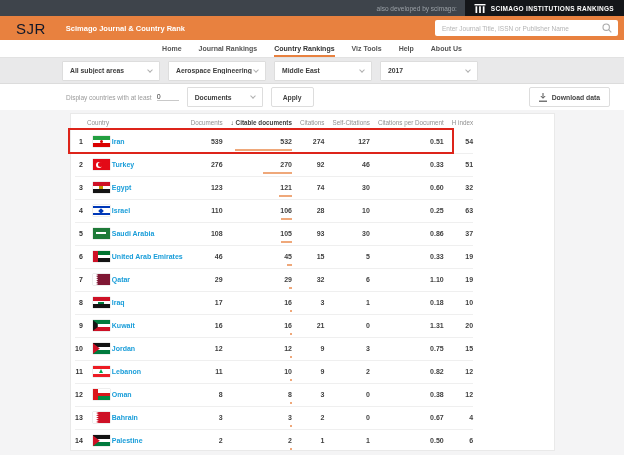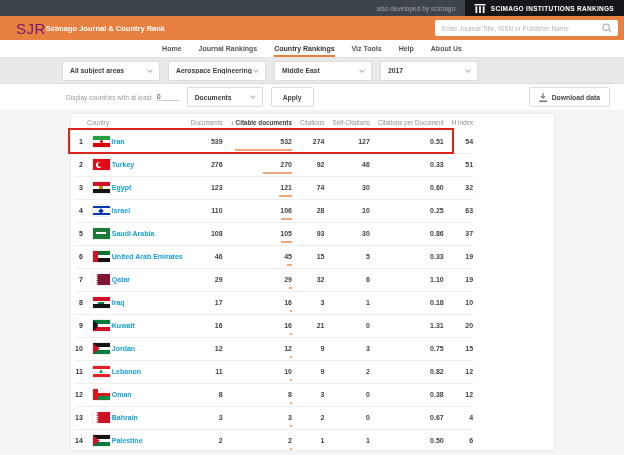--- a/index.html
+++ b/index.html
@@ -7,22 +7,22 @@
     font-family:"Liberation Sans","DejaVu Sans",sans-serif; background:#f4f4f5; }
 
   
   .topbar { height:16px; background:#3e444b; display:flex; align-items:center; justify-content:flex-end; }
   .topbar .devby { font-size:6.5px; color:#9aa0a6; margin-right:8px; }
   .sir-box { height:16px; background:#141619; display:flex; align-items:center; gap:5px; padding:0 10px 0 9px; cursor:pointer; }
   .sir-box .sir-label { font-size:6.5px; font-weight:bold; color:#fff; letter-spacing:.3px; white-space:nowrap; }
 
   
   .orange { height:24px; background:#e8813f; display:flex; align-items:center; position:relative; }
-  .logo { font-size:15px; color:#701a75; margin-left:16px; letter-spacing:.5px; cursor:pointer; }
-  .site-title { font-size:7.5px; font-weight:bold; color:#fff; }
+  .logo { font-size:15px; color:#0f172a; margin-left:16px; letter-spacing:.5px; cursor:pointer; }
+  .site-title { font-size:7.5px; font-weight:bold; color:#fff; margin-left:20px; }
   .searchbox { position:absolute; right:6px; top:4px; width:183px; height:16px; background:#fff; border-radius:2px;
     display:flex; align-items:center; }
   .searchbox input { flex:1; border:none; outline:none; font-size:6.5px; color:#444; padding:0 4px 0 7px; background:transparent;
     font-family:"Liberation Sans","DejaVu Sans",sans-serif; }
   .searchbox input::placeholder { color:#b4b4b4; }
   .searchbox .sicon { margin-right:6px; display:flex; }
 
   
   .nav { height:18px; background:#fff; display:flex; align-items:center; justify-content:center; gap:17px; border-bottom:1px solid #e2e2e2; }
   .nav-item { font-size:7px; font-weight:bold; color:#555; cursor:pointer; height:100%; display:flex; align-items:center;

